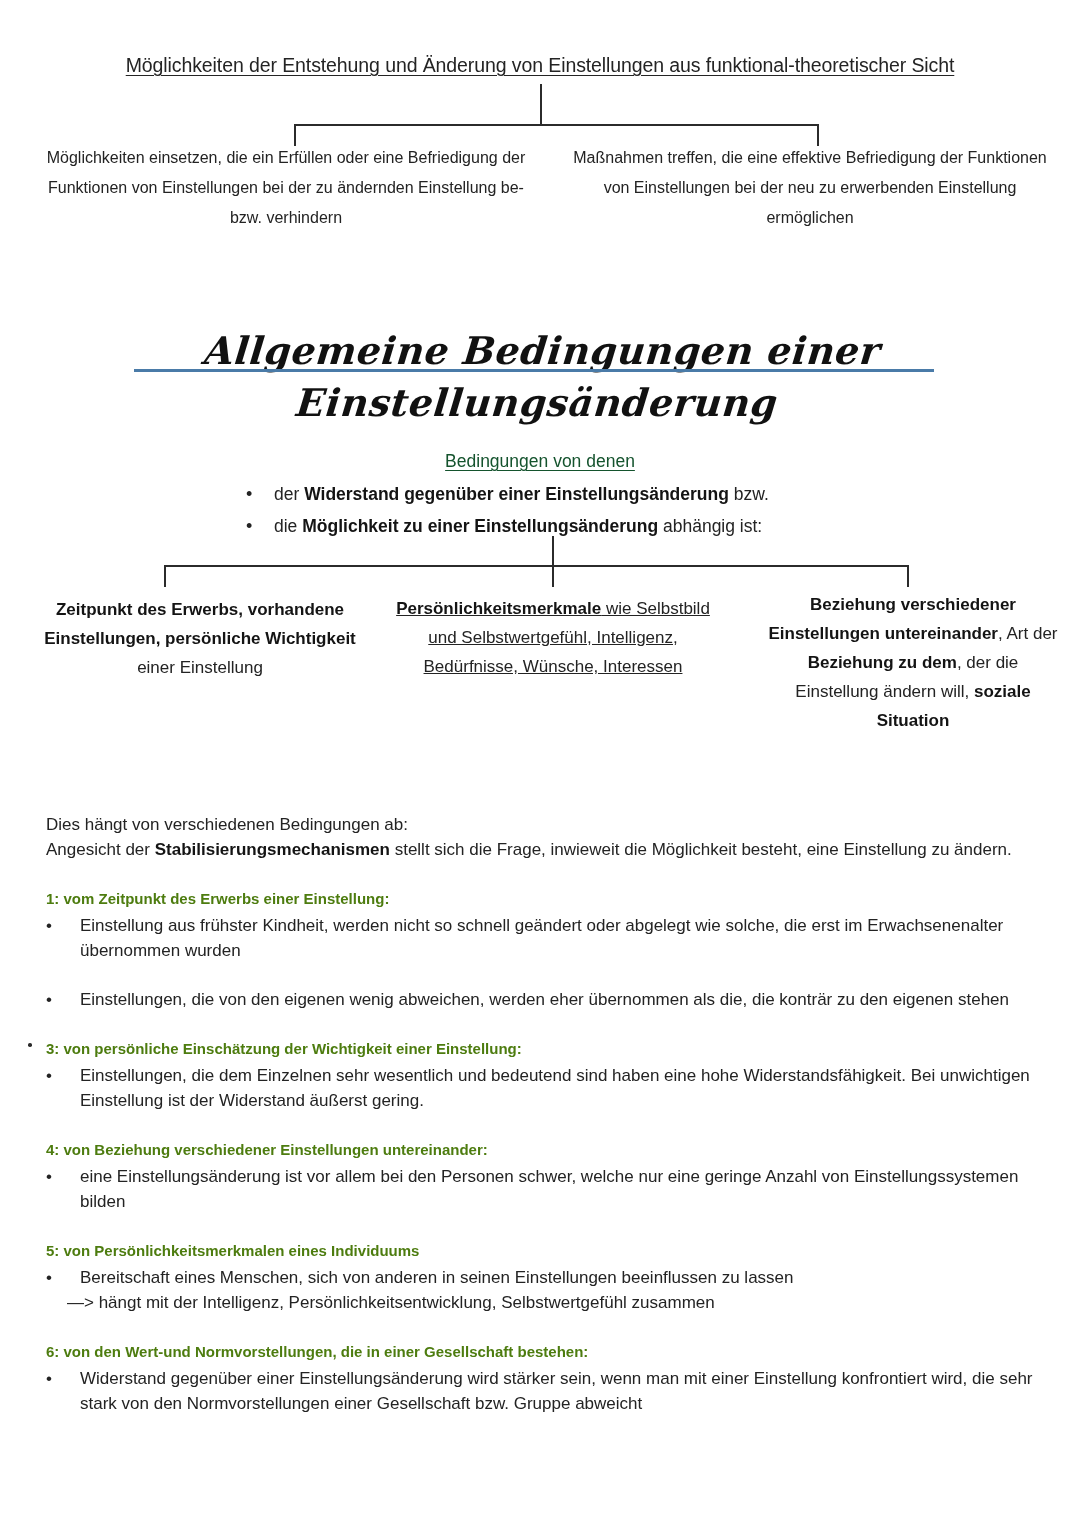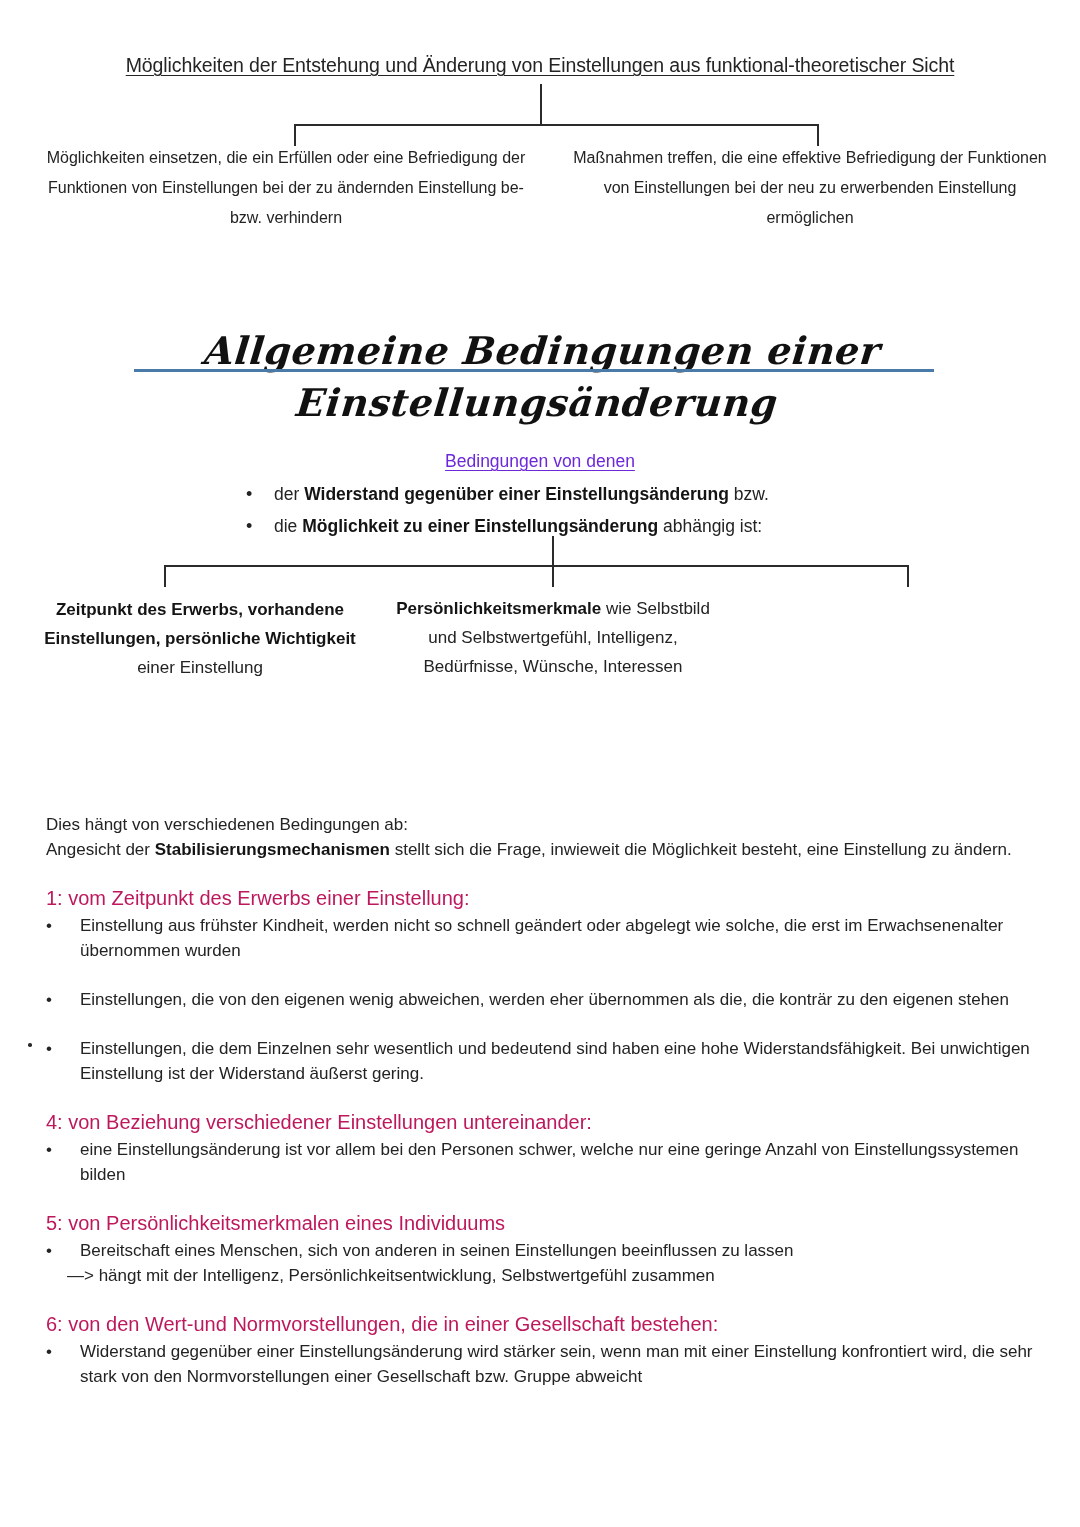--- a/index.html
+++ b/index.html
@@ -113,21 +113,21 @@
 
   
   .cond-title {
     position: absolute;
     left: 0;
     top: 448px;
     width: 1080px;
     text-align: center;
     font-size: 17.5px;
     line-height: 26px;
-    color: #6d28d9;
+    color: #14532d;
   }
   .cond-title span.u {
     text-decoration: underline;
     text-underline-offset: 3px;
     text-decoration-thickness: 1px;
   }
 
   .cond-list {
     position: absolute;
     left: 246px;
@@ -193,44 +193,44 @@
   }
 
   .col {
     position: absolute;
     font-size: 17px;
     line-height: 29px;
     text-align: center;
     color: #232323;
   }
   .col-1 { left: 40px;  top: 595px; width: 320px; }
-  .col-2 { left: 392px; top: 594px; width: 322px; }
+  .col-2 { left: 392px; top: 594px; width: 322px; text-decoration: underline; }
   .col-3 { left: 768px; top: 590px; width: 290px; }
 
   
   .body-wrap {
     position: absolute;
     left: 46px;
     top: 812px;
     width: 990px;
   }
   .para {
     font-size: 17px;
     line-height: 25px;
     color: #232323;
     margin: 0 0 0 0;
   }
   .para.second { margin-top: 0px; }
 
   .section { margin-top: 24px; }
   .section-head {
-    font-size: 20px;
-    line-height: 25px;
-    font-weight: 400;
-    color: #be185d;
+    font-size: 15px;
+    line-height: 25px;
+    font-weight: 700;
+    color: #4d7c0f;
     margin-bottom: 2px;
   }
   .bullet-row {
     display: flex;
     align-items: flex-start;
     font-size: 17px;
     line-height: 25px;
     color: #232323;
   }
   .bullet-mark {
@@ -294,20 +294,21 @@
   <div class="conn-stem-mid"></div>
   <div class="conn-bar-mid"></div>
   <div class="conn-drop-ml"></div>
   <div class="conn-drop-mc"></div>
   <div class="conn-drop-mr"></div>
 
   <div class="col col-1"><b>Zeitpunkt des Erwerbs, vorhandene Einstellungen, persönliche Wichtigkeit</b><span> einer Einstellung</span></div>
 
   <div class="col col-2"><b>Persönlichkeitsmerkmale</b><span> wie Selbstbild und Selbstwertgefühl, Intelligenz, Bedürfnisse, Wünsche, Interessen</span></div>
 
+  <div class="col col-3"><b>Beziehung verschiedener Einstellungen untereinander</b><span>, Art der </span><b>Beziehung zu dem</b><span>, der die Einstellung ändern will, </span><b>soziale Situation</b></div>
 
   <div class="body-wrap">
 
     <p class="para second">Dies hängt von verschiedenen Bedingungen ab:</p>
     <p class="para"><span>Angesicht der </span><b>Stabilisierungsmechanismen</b><span> stellt sich die Frage, inwieweit die Möglichkeit besteht, eine Einstellung zu ändern.</span></p>
 
     <div class="section">
       <div class="section-head">1: vom Zeitpunkt des Erwerbs einer Einstellung:</div>
       <div class="bullet-row">
         <span class="bullet-mark">•</span>
@@ -316,20 +317,21 @@
     </div>
 
     <div class="section">
       <div class="bullet-row">
         <span class="bullet-mark">•</span>
         <span class="bullet-body">Einstellungen, die von den eigenen wenig abweichen, werden eher übernommen als die, die konträr zu den eigenen stehen</span>
       </div>
     </div>
 
     <div class="section">
+      <div class="section-head">3: von persönliche Einschätzung der Wichtigkeit einer Einstellung:</div>
       <div class="bullet-row">
         <span class="bullet-mark">•</span>
         <span class="bullet-body">Einstellungen, die dem Einzelnen sehr wesentlich und bedeutend sind haben eine hohe Widerstandsfähigkeit. Bei unwichtigen Einstellung ist der Widerstand äußerst gering.</span>
       </div>
     </div>
 
     <div class="section">
       <div class="section-head">4: von Beziehung verschiedener Einstellungen untereinander:</div>
       <div class="bullet-row">
         <span class="bullet-mark">•</span>

